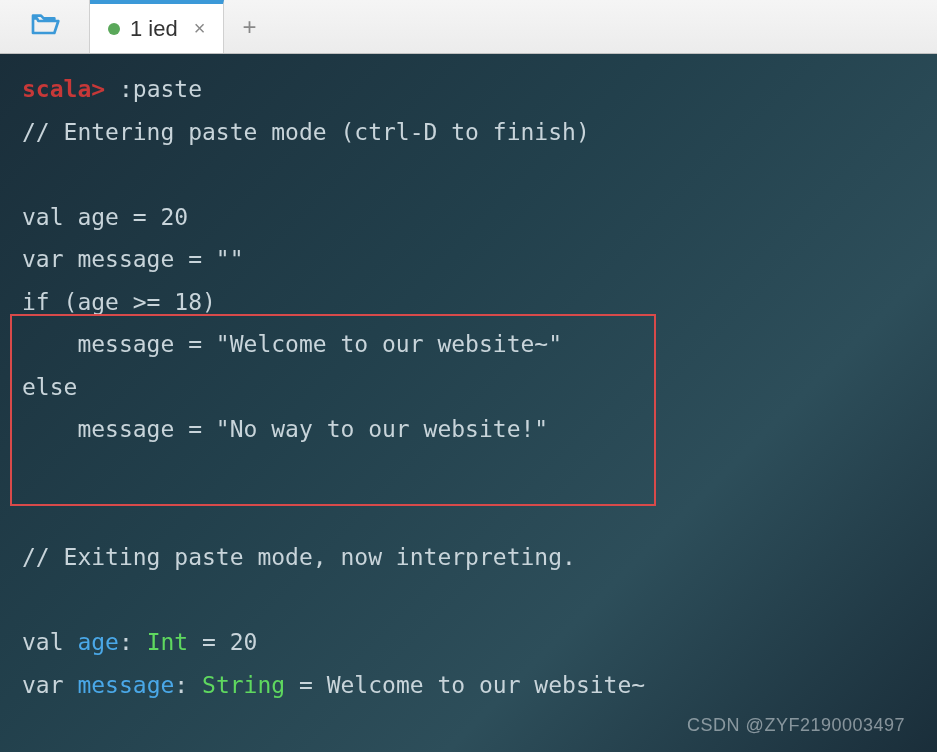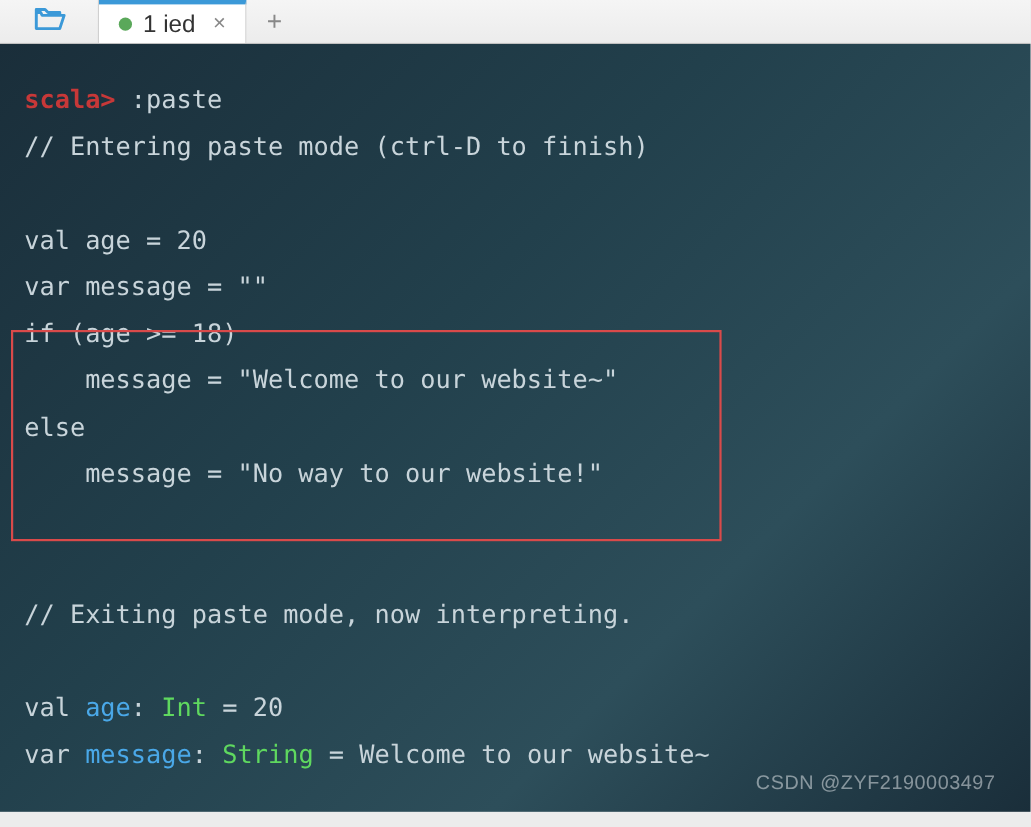--- a/index.html
+++ b/index.html
@@ -9,21 +9,21 @@
 }
 body {
   width: 937px;
   height: 752px;
   font-family: 'Consolas', 'Monaco', monospace;
   overflow: hidden;
   position: relative;
   background: #ececec;
 }
 .tab-bar {
-  height: 40px;
+  height: 54px;
   background: linear-gradient(#f5f5f5, #ececec);
   border-bottom: 1px solid #c0c0c0;
   display: flex;
   align-items: stretch;
 }
 .folder-tab {
   width: 90px;
   display: flex;
   align-items: center;
   justify-content: center;
@@ -66,21 +66,21 @@
   width: 50px;
 }
 .plus-icon {
   font-size: 24px;
   color: #888;
   font-family: Arial, sans-serif;
 }
 .terminal {
   height: calc(100% - 54px);
   background: linear-gradient(135deg, #1a2e3a 0%, #22404c 40%, #2d4e5a 70%, #1a2e3a 100%);
-  padding: 30px 22px 22px 22px;
+  padding: 14px 22px 22px 22px;
   font-size: 23px;
   line-height: 1.85;
   color: #c8d4da;
   white-space: pre;
   position: relative;
 }
 .prompt {
   color: #c73838;
   font-weight: bold;
 }

